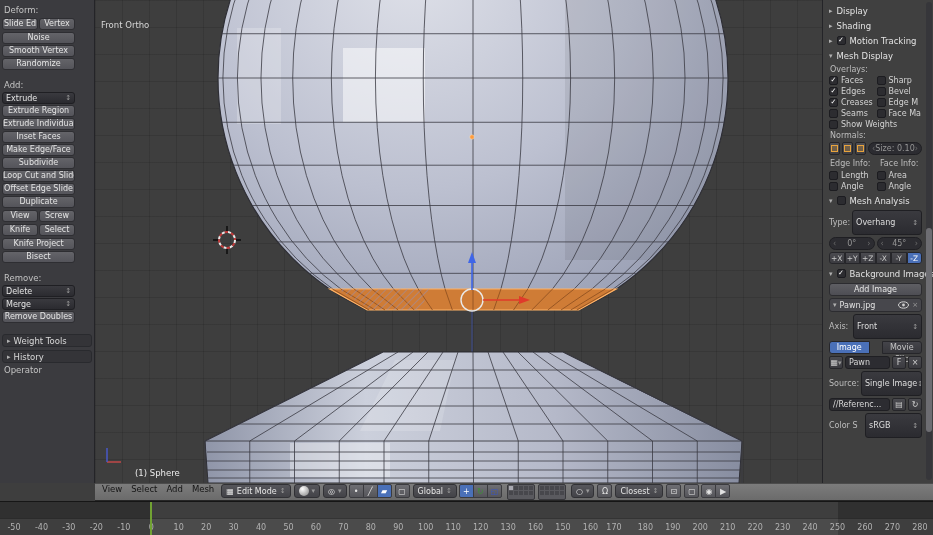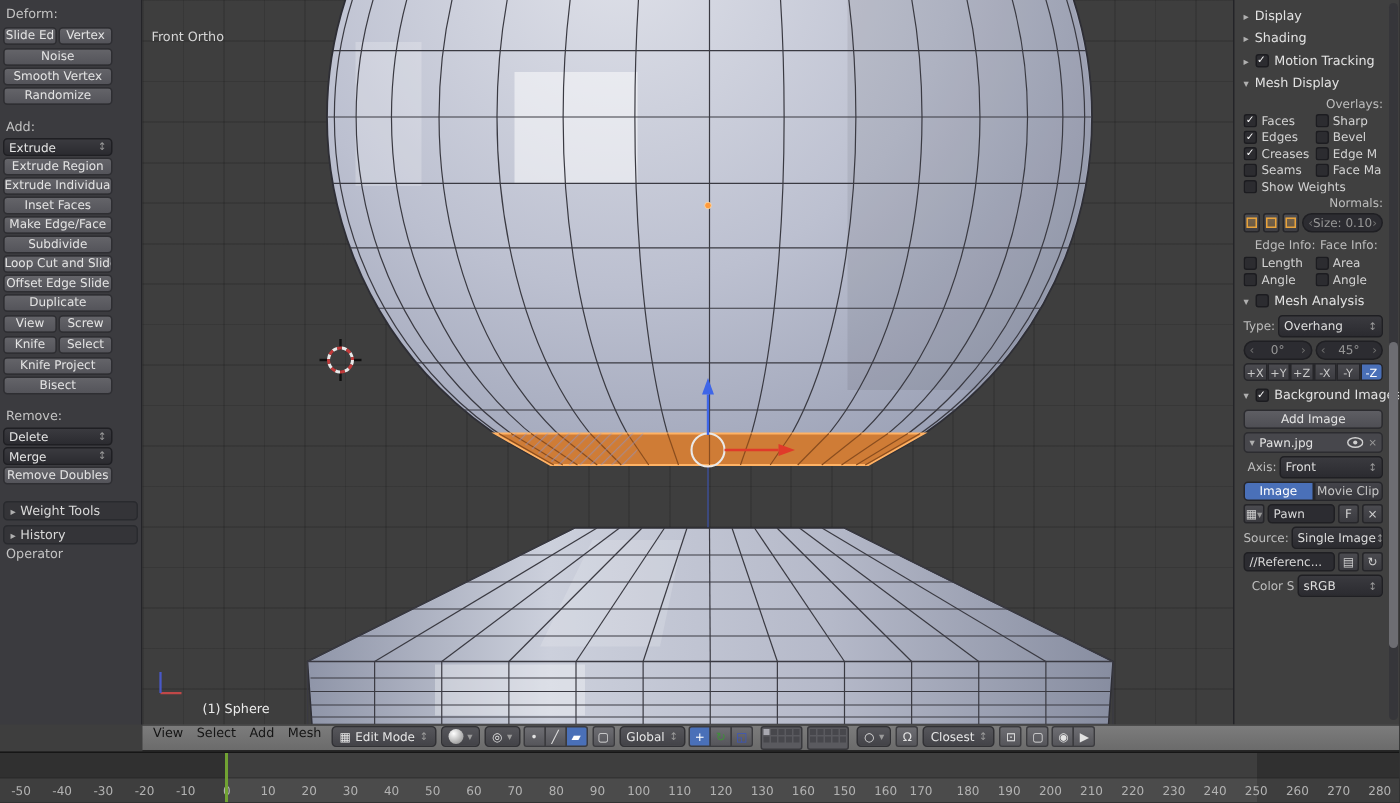--- a/index.html
+++ b/index.html
@@ -22,26 +22,26 @@
 #viewport{position:absolute;left:95px;top:0;width:727px;height:483px;background-color:#3e3e3e;
   background-image:repeating-linear-gradient(to right,rgba(0,0,0,.11) 0 1px,transparent 1px 27px),
                    repeating-linear-gradient(to bottom,rgba(0,0,0,.11) 0 1px,transparent 1px 27px);overflow:hidden;}
 #mesh-svg{position:absolute;left:0;top:0;}
 .vp-label{position:absolute;left:6px;top:20px;color:#d6d6d6;font-size:8.5px;}
 .obj-label{position:absolute;left:40px;bottom:5px;color:#ececec;font-size:8.5px;}
 
 
 #props{position:absolute;left:822px;top:0;width:111px;height:483px;background:#404040;border-left:1px solid #242428;padding:3px 11px 0 6px;overflow:hidden;}
 .phead{display:flex;align-items:center;gap:4px;height:15px;color:#e2e2e2;font-size:8.5px;white-space:nowrap;}
-.plab{color:#bdbdbd;font-size:8px;margin:2px 0 1px 1px;text-align:right;}
+.plab{color:#bdbdbd;font-size:8px;margin:2px 0 1px 1px;}
 .prow{display:flex;align-items:center;gap:2px;margin:2px 0;}
 .col2{width:47px;display:flex;align-items:center;gap:3px;overflow:hidden;white-space:nowrap;}
 .cb{flex:none;width:9px;height:9px;background:#2c2c30;border:1px solid #1c1c20;border-radius:2px;display:inline-flex;align-items:center;justify-content:center;color:#fff;font-size:7px;line-height:7px;}
 .cblab{color:#d3d3d3;font-size:8px;}
-.pdrop{flex:1;display:flex;align-items:center;justify-content:space-between;height:15px;background:linear-gradient(#3a3a3f,#2b2b30);border:1px solid #1f1f23;border-radius:3px;color:#dedede;font-size:8px;padding:0 3px;white-space:nowrap;overflow:hidden;}
+.pdrop{flex:1;display:flex;align-items:center;justify-content:space-between;height:25px;background:linear-gradient(#3a3a3f,#2b2b30);border:1px solid #1f1f23;border-radius:3px;color:#dedede;font-size:8px;padding:0 3px;white-space:nowrap;overflow:hidden;}
 .pslider{flex:1;display:flex;align-items:center;justify-content:space-between;height:13px;background:#2c2c31;border:1px solid #1f1f23;border-radius:7px;color:#969696;font-size:8px;padding:0 3px;white-space:nowrap;}
 .pslider .mid{flex:1;text-align:center;}
 .sarrow{color:#6e6e6e;font-size:8px;}
 .pbtn{flex:1;height:13px;line-height:12px;background:linear-gradient(#5e5e63,#4e4e54);border:1px solid #2c2c30;border-radius:3px;color:#e4e4e4;font-size:8px;text-align:center;}
 .axbtn{flex:1;height:12px;line-height:11px;background:linear-gradient(#4b4b50,#3c3c41);border:1px solid #26262a;color:#c9c9c9;font-size:7.5px;text-align:center;}
 .axbtn:first-child{border-radius:3px 0 0 3px;}
 .axbtn:last-child{border-radius:0 3px 3px 0;}
 .axbtn.active{background:#4a70b8;color:#fff;}
 .nicon{width:16px;height:13px;background:linear-gradient(#505055,#3e3e43);border:1px solid #26262a;border-radius:2px;display:flex;align-items:center;justify-content:center;}
 .nbox{width:7px;height:7px;border:1px solid #e8a33c;background:rgba(232,163,60,.25);}
@@ -431,21 +431,21 @@
         <span class="mini">×</span>
       </span>
     </div>
     <div class="prow">
       <span class="plab" style="margin:0;width:22px">Axis:</span>
       <span class="pdrop">
           <span>Front</span>
           <span class="spin">↕</span>
         </span>
     </div>
-    <div class="prow" style="gap:0">
+    <div class="prow" style="gap:12px">
       <span class="toggle active">Image</span>
       <span class="toggle">Movie Clip</span>
     </div>
     <div class="prow">
       <span class="sqbtn">
           <span>▦</span>
           <span class="spin">▾</span>
         </span>
       <span class="field">Pawn</span>
       <span class="sqbtn">F</span>

